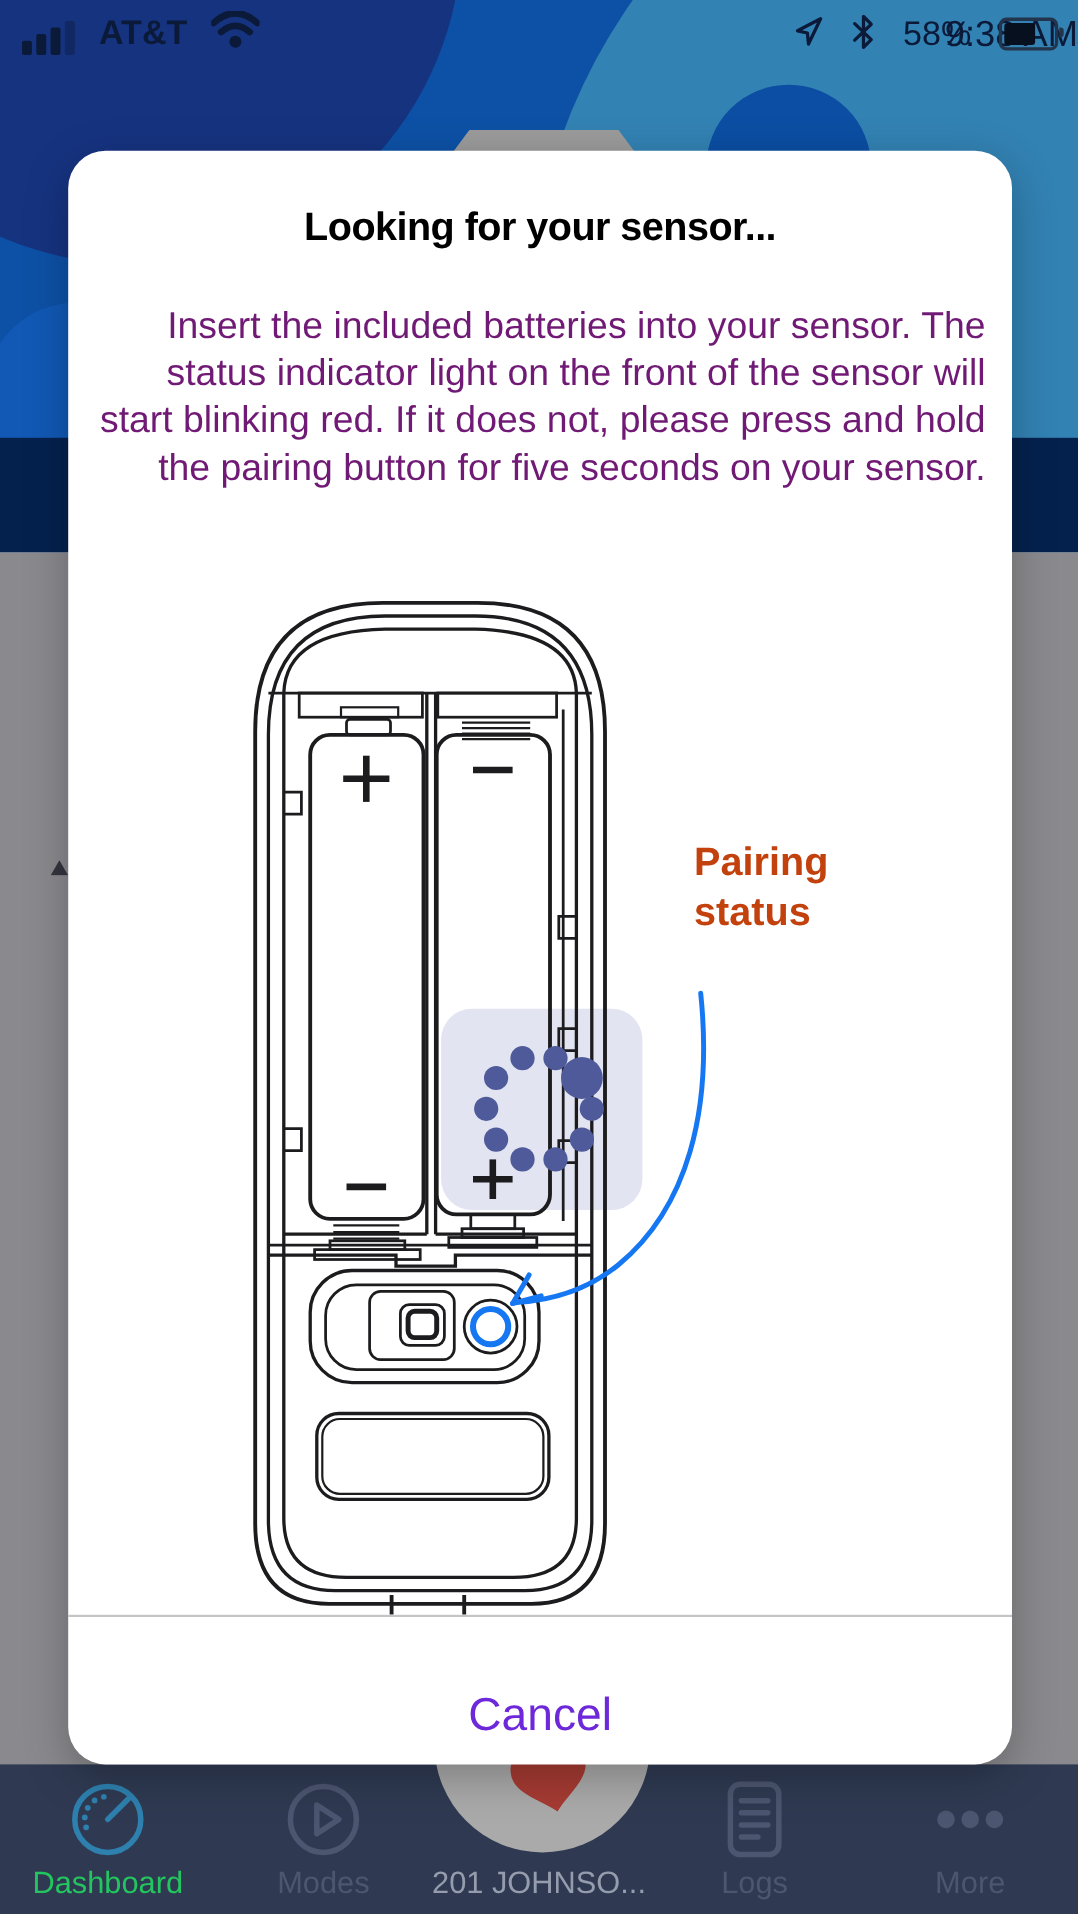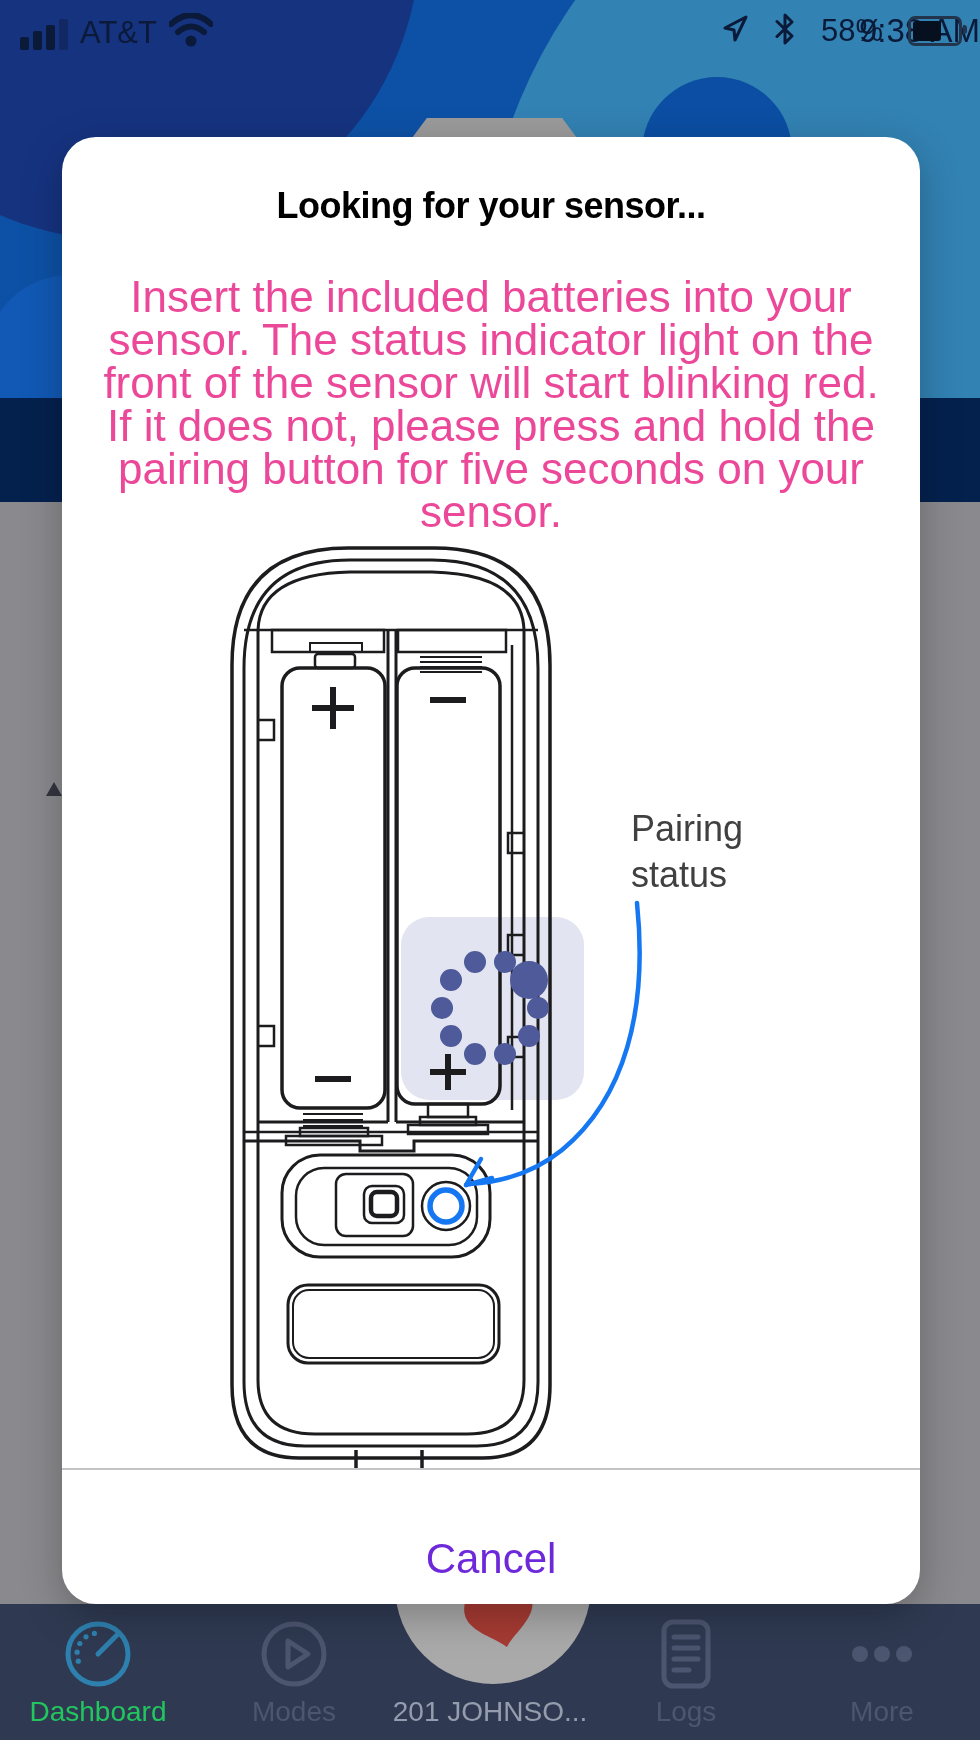--- a/index.html
+++ b/index.html
@@ -15,41 +15,41 @@
   .bg-leftblue{position:absolute;left:-15px;top:275px;width:170px;height:170px;
                border-radius:50%;background:#1159b5;}
   .bg-navyband{position:absolute;left:0;top:398px;width:980px;height:104px;background:#04214e;}
   .bg-gray{position:absolute;left:0;top:502px;width:980px;height:1238px;background:#8a8a8e;}
   .bg-trapezoid{position:absolute;left:412px;top:118px;width:165px;height:20px;background:#9b9b9b;
                 clip-path:polygon(9% 0,91% 0,100% 100%,0 100%);}
   .bg-mark{position:absolute;left:46px;top:782px;width:16px;height:14px;background:#34343f;
            clip-path:polygon(50% 0,100% 100%,0 100%);}
   
   .statusbar{position:absolute;left:0;top:0;width:980px;height:62px;color:#0a1a38;z-index:40;}
-  .sb-left{position:absolute;left:20px;top:10px;display:flex;align-items:flex-end;gap:12px;}
+  .sb-left{position:absolute;left:20px;top:10px;display:flex;align-items:flex-start;gap:22px;font-weight:bold;}
   .sb-bars{display:flex;align-items:flex-end;gap:4px;height:40px;padding-bottom:3px;}
   .sb-bars i{display:block;width:9px;background:#0a1a38;border-radius:2px;}
   .sb-carrier{font-size:31px;line-height:40px;}
   .sb-time{position:absolute;left:0;right:0;top:12px;text-align:right;font-size:33px;font-weight:400;}
   .sb-right{position:absolute;right:18px;top:10px;display:flex;align-items:center;gap:25px;height:42px;}
   .sb-pct{font-size:31px;}
   .battery{position:relative;width:48px;height:24px;border:3px solid #23354d;border-radius:7px;}
   .battery b{position:absolute;left:2px;top:2px;bottom:2px;width:58%;background:#06101f;border-radius:3px;}
   .battery:after{content:"";position:absolute;right:-8px;top:6px;width:4px;height:9px;
                  background:#23354d;border-radius:0 3px 3px 0;}
   
   .modal{position:absolute;left:62px;top:137px;width:858px;height:1467px;background:#fff;
          border-radius:34px;z-index:30;box-shadow:0 12px 40px rgba(0,0,0,.25);}
   .modal-title{position:absolute;left:0;right:0;top:48px;text-align:center;
                font-size:36px;font-weight:600;color:#000;letter-spacing:-.5px;}
-  .modal-body{position:absolute;left:24px;right:24px;top:138px;text-align:center;
-              font-size:44px;line-height:43px;color:#ec4899;}
+  .modal-body{position:absolute;left:24px;right:24px;top:138px;text-align:right;
+              font-size:34px;line-height:43px;color:#701a75;}
   .diagram{position:absolute;left:0;top:0;width:858px;height:1331px;}
-  .pairing-label{position:absolute;left:569px;top:669px;font-size:36px;line-height:46px;
-                 font-weight:400;color:#404040;}
+  .pairing-label{position:absolute;left:569px;top:623px;font-size:36px;line-height:46px;
+                 font-weight:700;color:#c2410c;}
   .modal-sep{position:absolute;left:0;right:0;top:1331px;height:2px;background:#c4c4c6;}
   .cancel-btn{position:absolute;left:0;right:0;top:1374px;height:93px;text-align:center;
               font-size:42px;line-height:93px;color:#6d28d9;background:none;border:none;
               width:100%;cursor:pointer;font-family:"Liberation Sans",sans-serif;}
   
   .tabbar{position:absolute;left:0;top:1604px;width:980px;height:136px;background:#2f3a52;
           z-index:10;display:flex;}
   .tab{flex:1;display:flex;flex-direction:column;align-items:center;padding-top:14px;}
   .tab .ticon{width:72px;height:72px;}
   .tab .tlabel{margin-top:6px;font-size:28px;color:#4c5670;}

